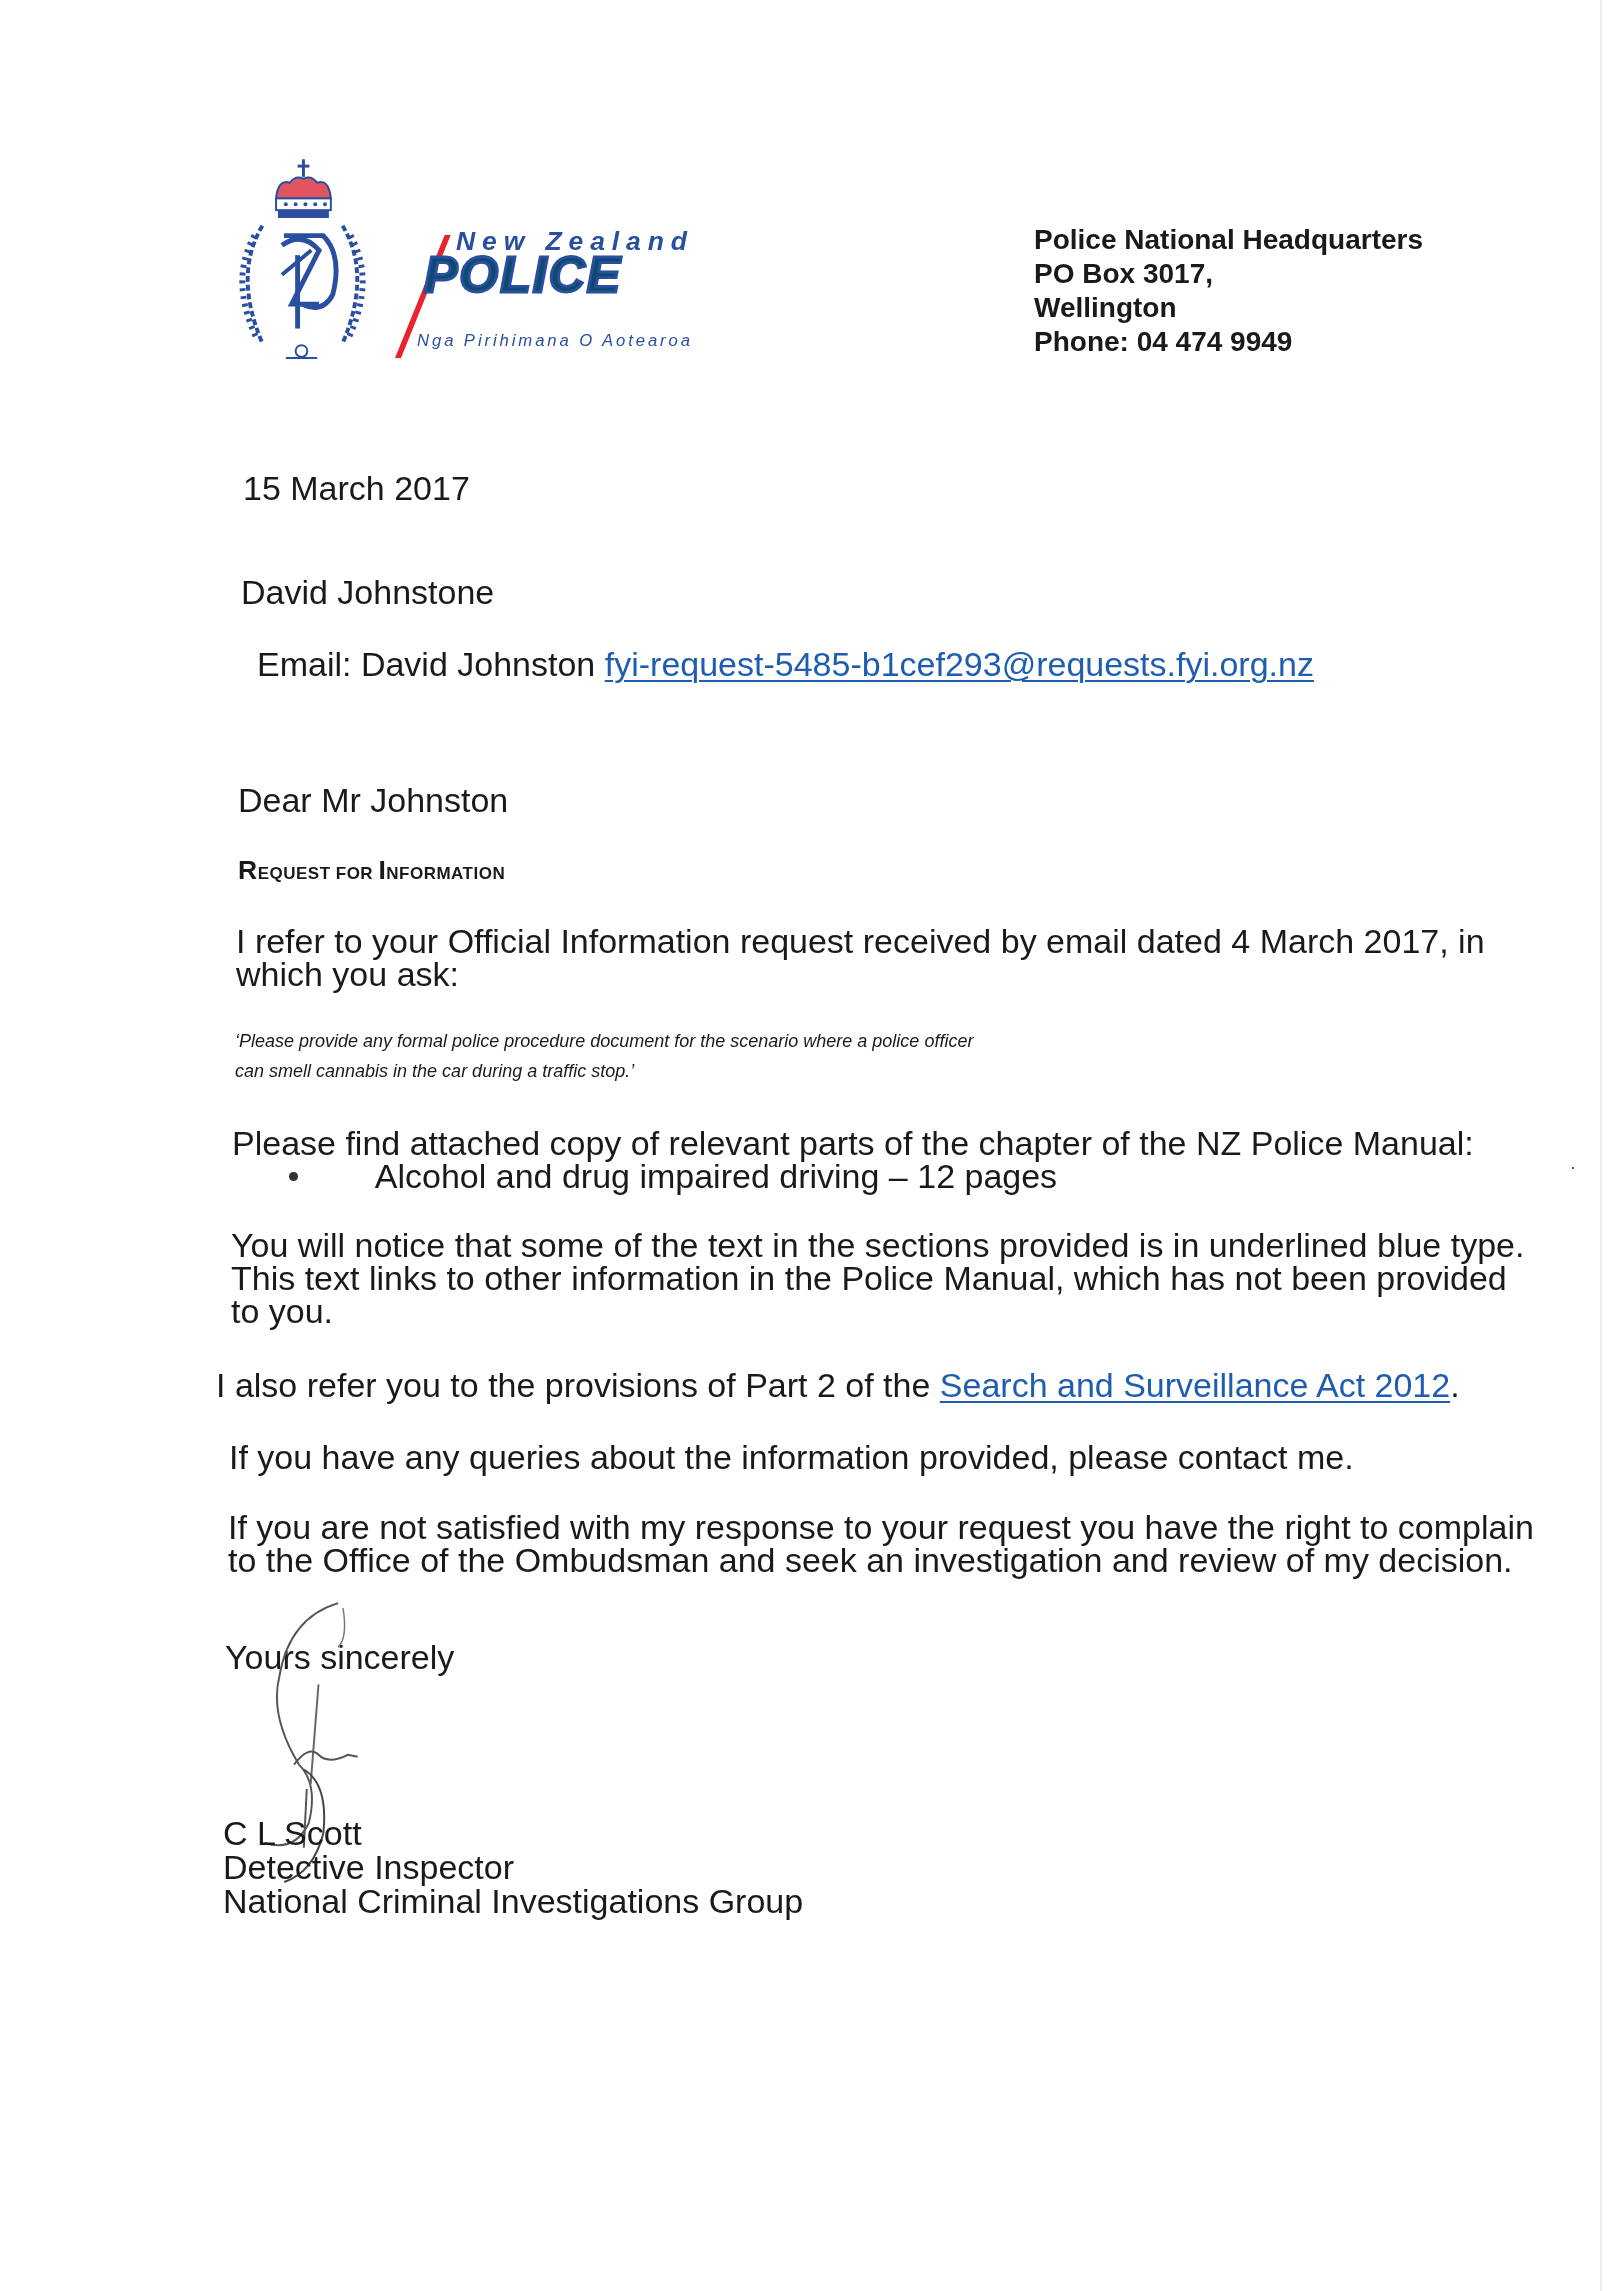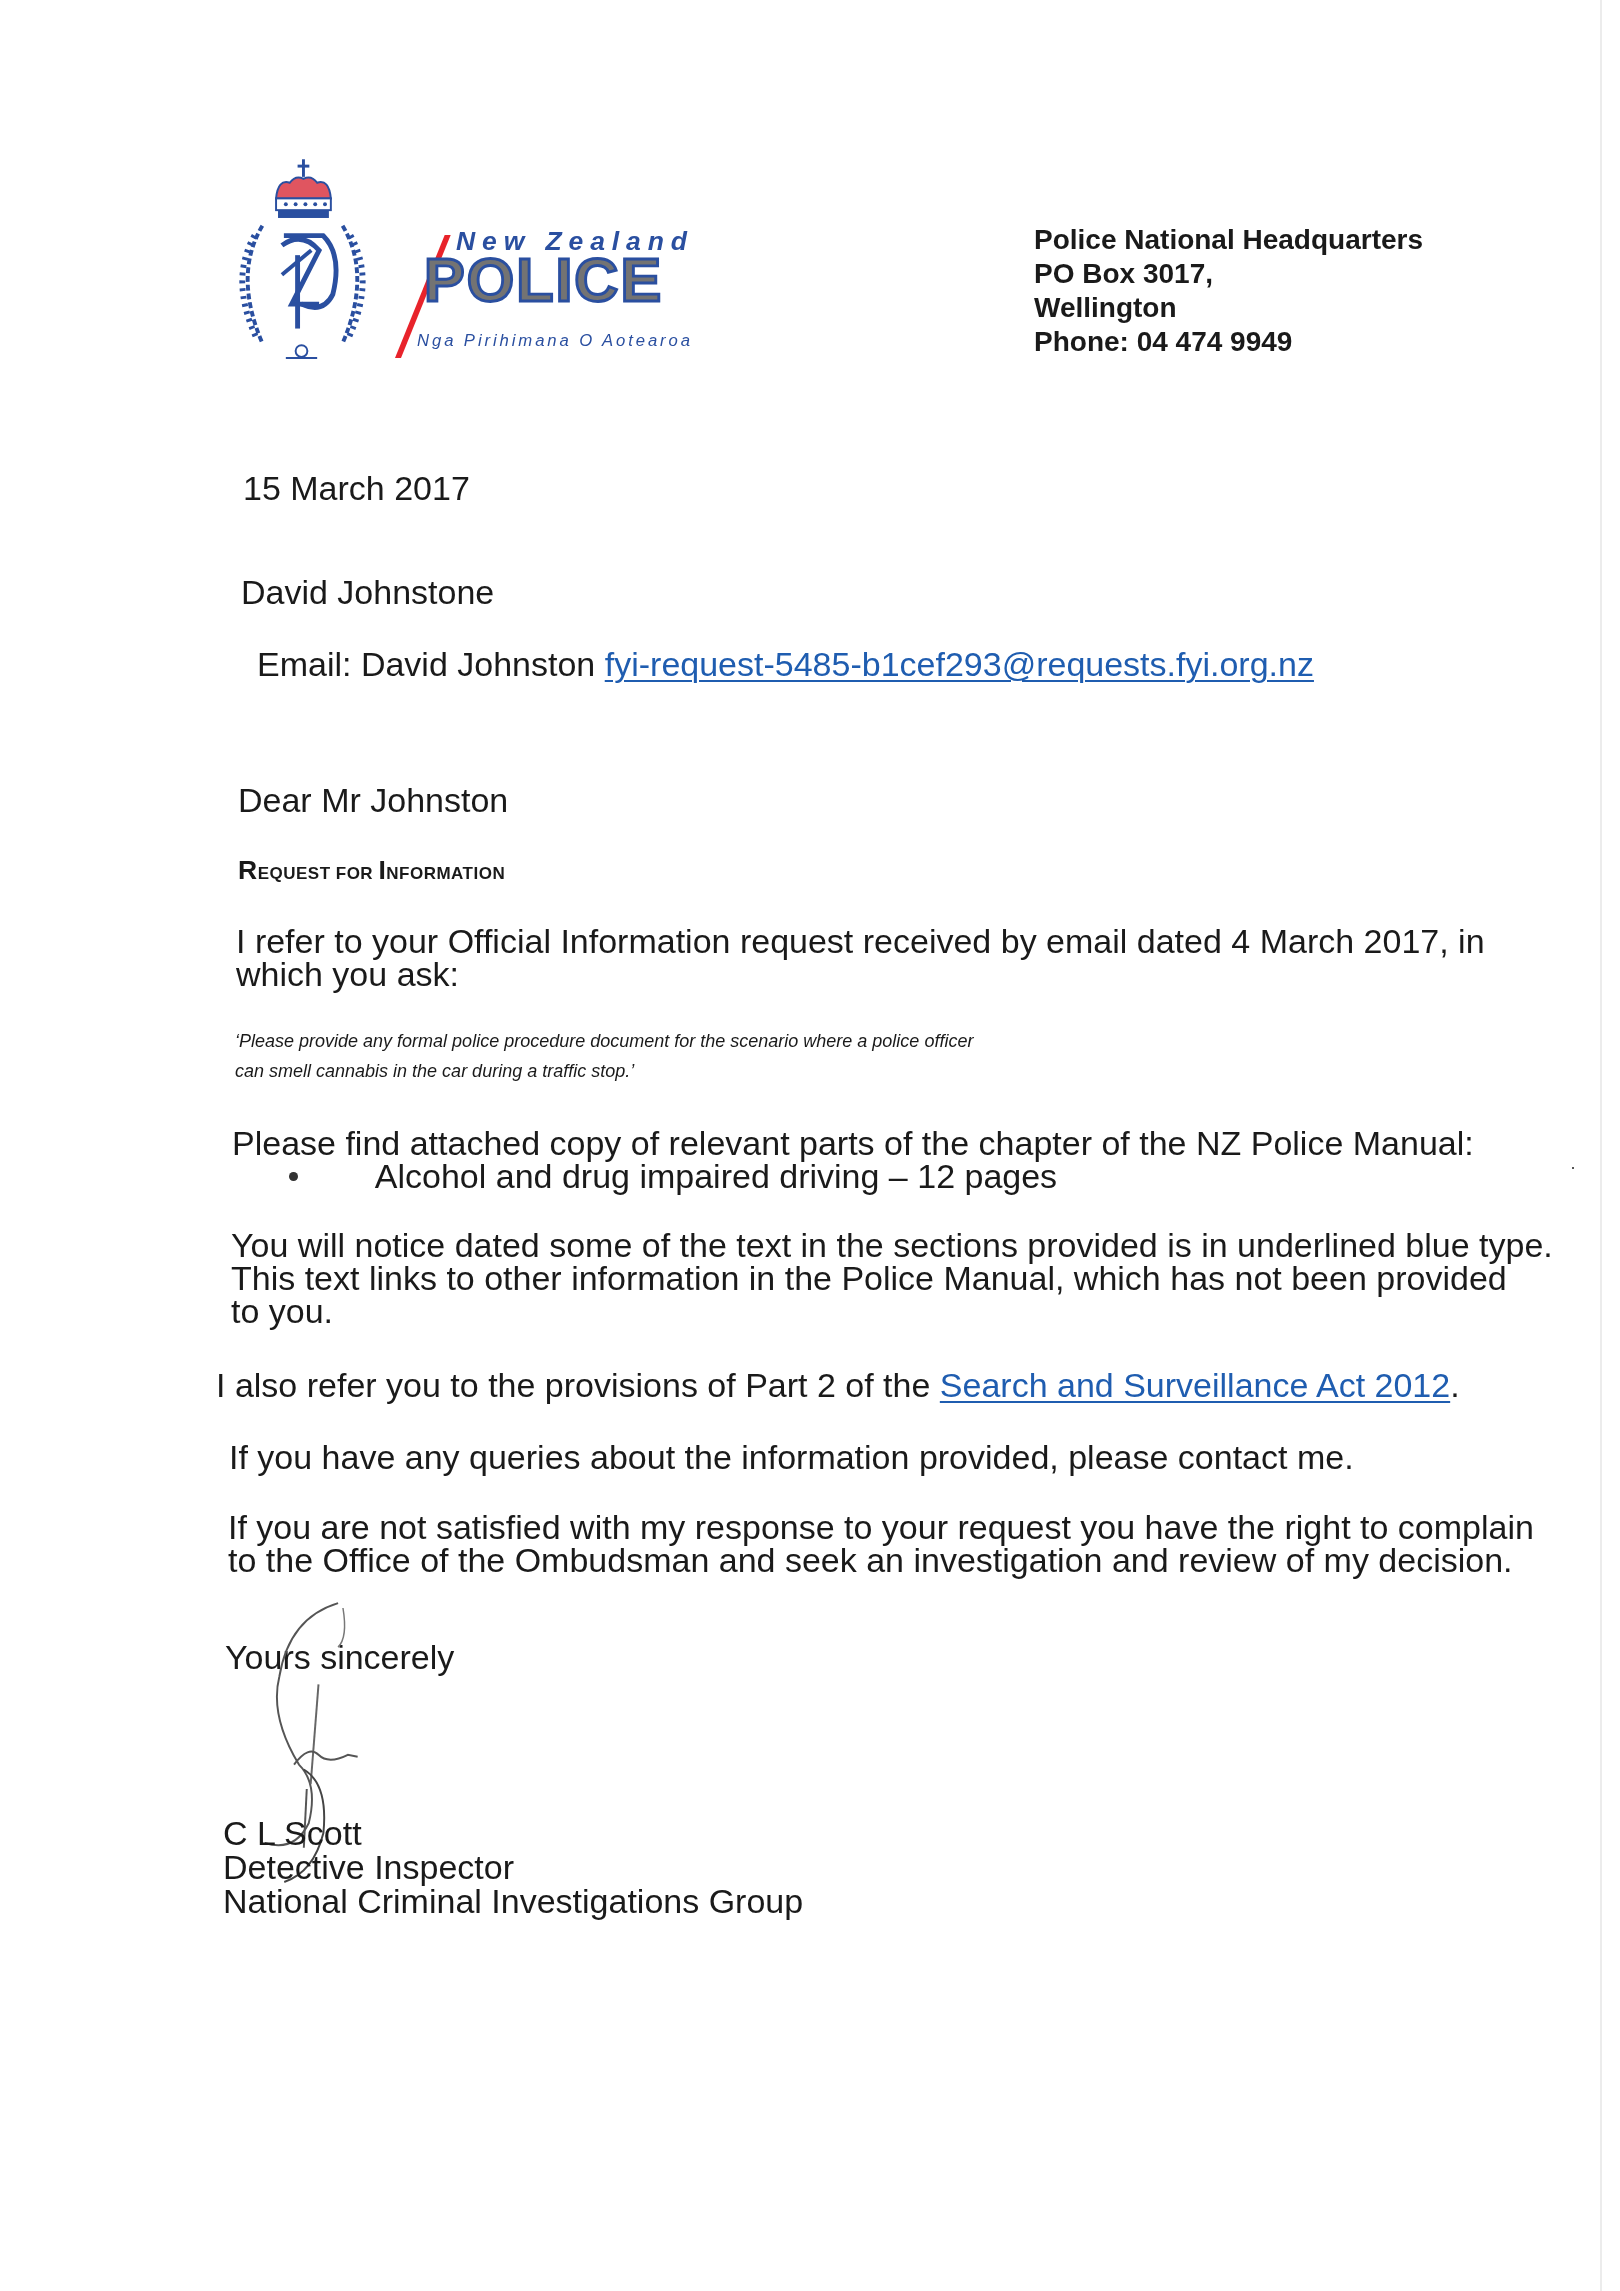--- a/index.html
+++ b/index.html
@@ -9,22 +9,22 @@
     .edge-line { position: absolute; left: 1600px; top: 0; width: 2px; height: 2292px; background: #ececec; }
     .speck { position: absolute; left: 1572px; top: 1167px; width: 2px; height: 2px; background: #555; }
 
     
     .logo { left: 233px; top: 157px; width: 578px; height: 211px; }
     .crest { position: absolute; left: 0; top: 0; width: 137px; height: 211px; }
     .slash { position: absolute; left: 145px; top: 78px; width: 5.9px; height: 123px; background: #e8232b;
       transform: skewX(-22deg); transform-origin: bottom left; left: 162px; }
     .nz-text { position: absolute; left: 223px; top: 69px; font-size: 26.5px; font-weight: bold; font-style: italic;
       color: #2a4fa0; letter-spacing: 6.9px; }
-    .police-text { position: absolute; left: 191px; top: 93px; font-size: 61px; font-weight: bold;
-      color: #737373; -webkit-text-stroke: 2.9px #2a4fa0; letter-spacing: 2px; line-height: 1; }
+    .police-text { position: absolute; left: 191px; top: 93px; font-size: 50px; font-style: italic; font-weight: bold;
+      color: #0c4a6e; -webkit-text-stroke: 2.9px #2a4fa0; letter-spacing: 2px; line-height: 1; }
     .maori-text { position: absolute; left: 184px; top: 174px; font-size: 16.7px; font-style: italic; color: #2a4fa0;
       letter-spacing: 2.9px; }
 
     
     .address { left: 1034px; top: 223px; font-size: 28px; line-height: 34px; color: #1a1a1a; }
     .address div { white-space: nowrap; font-weight: bold; }
 
     .text { font-size: 34px; line-height: 33px; white-space: nowrap; }
     .link { color: #1f5db0; text-decoration: underline; text-decoration-thickness: 2px; text-underline-offset: 3.9px; }
     .heading { font-size: 25.5px; font-weight: bold; letter-spacing: 0.5px; }
@@ -109,21 +109,21 @@
 
 <div class="abs text" style="left:232px; top:1127px;">
   <div>Please find attached copy of relevant parts of the chapter of the NZ Police Manual:</div>
   <div class="bullet-item">
     <span class="bullet-dot"></span>
     <span>Alcohol and drug impaired driving – 12 pages</span>
   </div>
 </div>
 
 <div class="abs text" style="left:231px; top:1229px;">
-  <div>You will notice dated some of the text in the sections provided is in underlined blue type.</div>
+  <div>You will notice that some of the text in the sections provided is in underlined blue type.</div>
   <div>This text links to other information in the Police Manual, which has not been provided</div>
   <div>to you.</div>
 </div>
 
 <div class="abs text" style="left:216px; top:1369px;">
   <span>I also refer you to the provisions of Part 2 of the </span><a class="link">Search and Surveillance Act 2012</a><span>.</span>
 </div>
 
 <div class="abs text" style="left:229px; top:1441px;">If you have any queries about the information provided, please contact me.</div>
 

